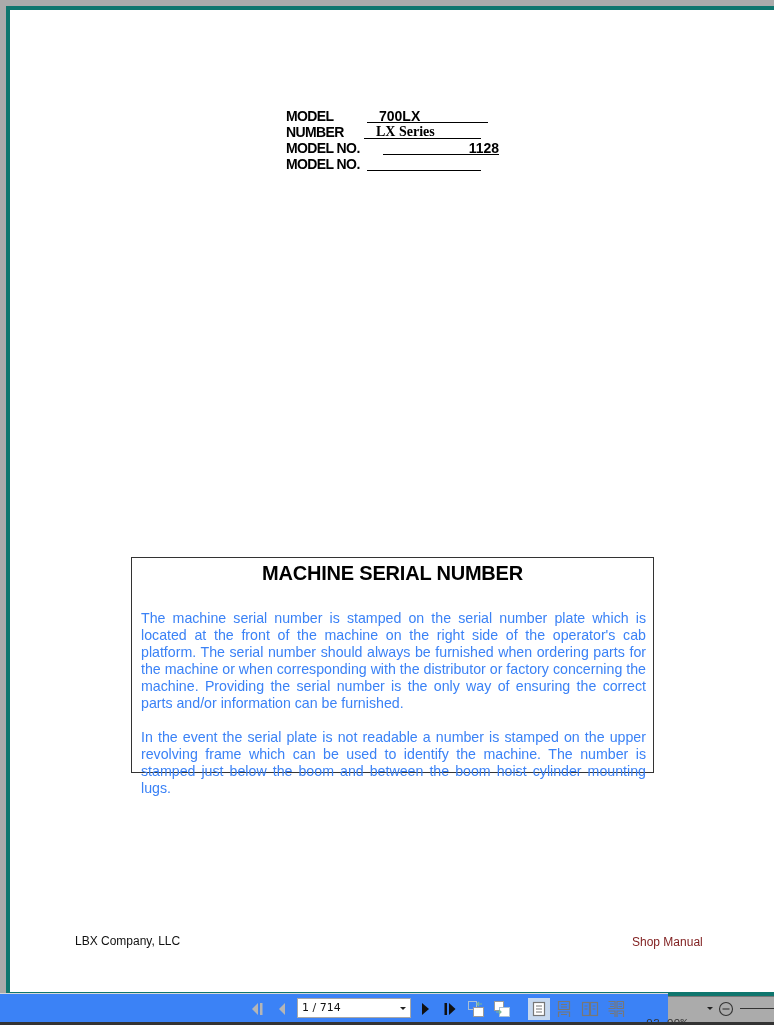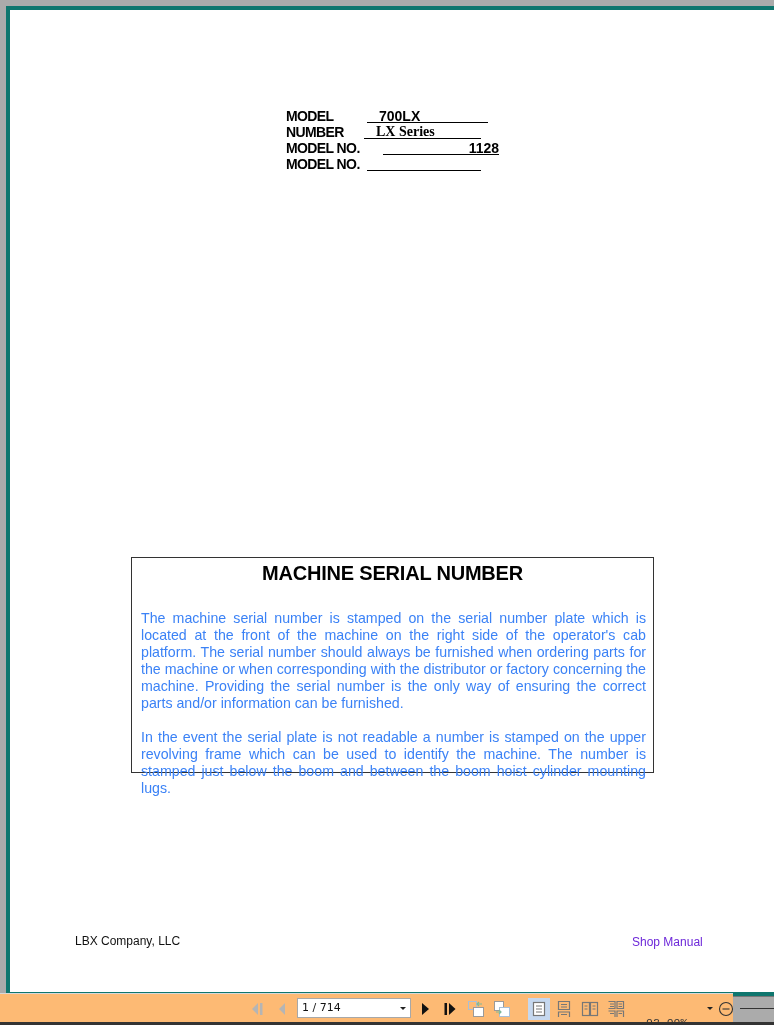--- a/index.html
+++ b/index.html
@@ -103,30 +103,30 @@
       left: 65px;
       top: 924px;
       font-size: 12px;
       color: #111;
     }
     .footer-right {
       position: absolute;
       left: 622px;
       top: 925px;
       font-size: 12px;
-      color: #6d28d9;
+      color: #7f1d1d;
     }
 
     .toolbar {
       position: absolute;
       left: 0;
       top: 993px;
-      width: 733px;
+      width: 668px;
       height: 29px;
-      background: #fdba74;
+      background: #3b82f6;
       border-top: 1px solid #d8d8d8;
     }
     .bottom-strip {
       position: absolute;
       left: 0;
       top: 1022px;
       width: 774px;
       height: 3px;
       background: #333;
     }

